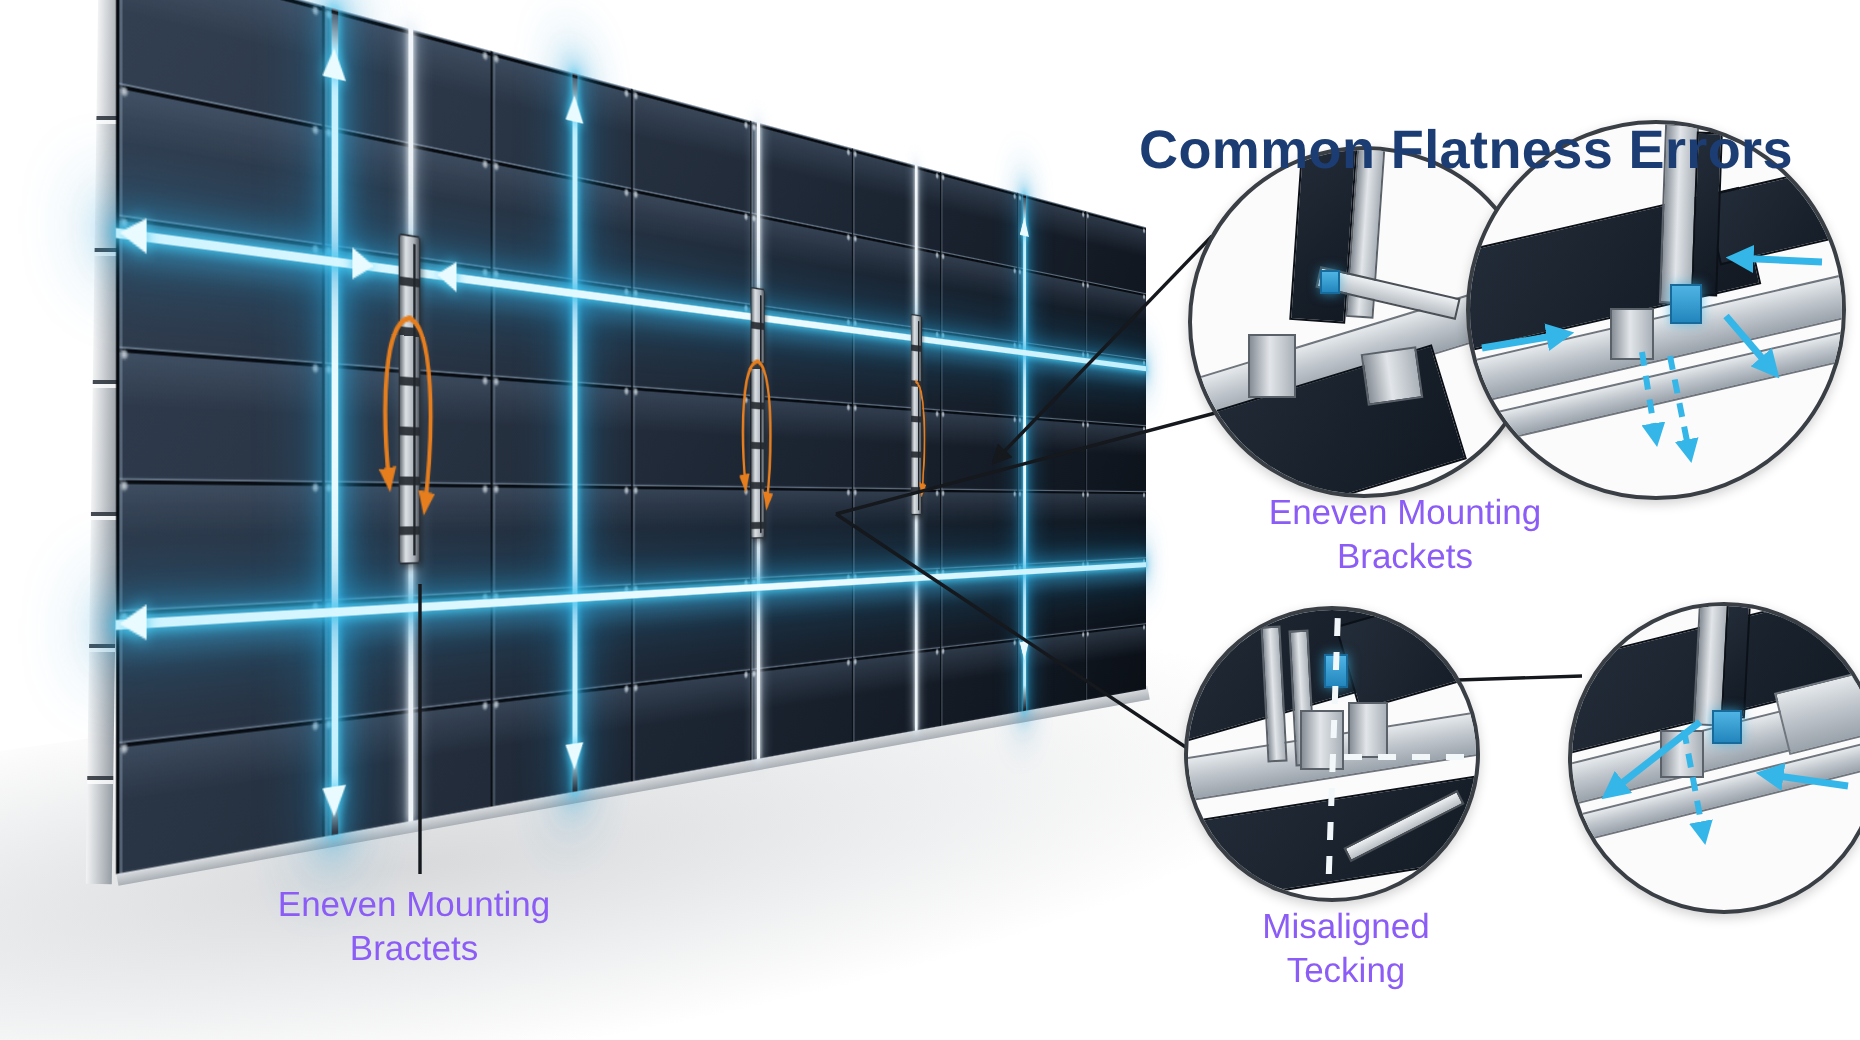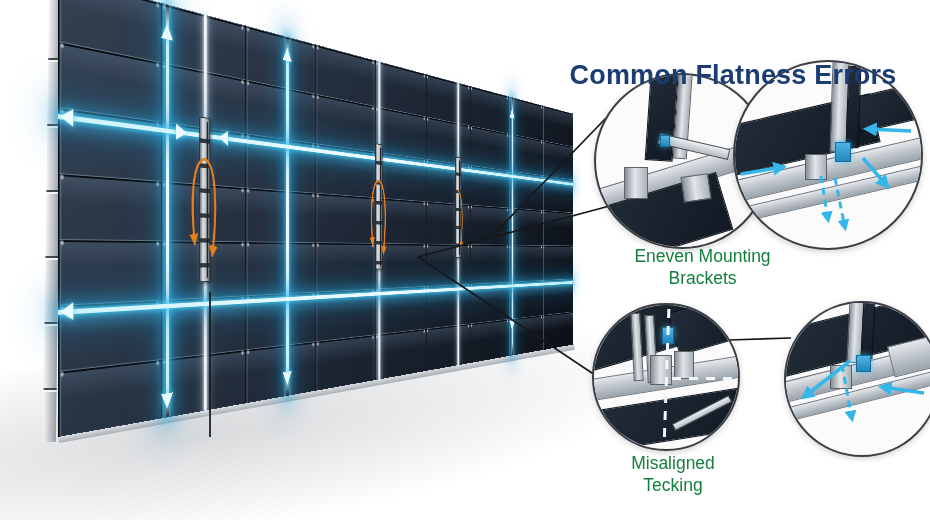--- a/index.html
+++ b/index.html
@@ -94,21 +94,21 @@
   .dashv{background:repeating-linear-gradient(180deg,#f2f7fa 0 9px, rgba(0,0,0,0) 9px 17px);}
   .dashh{background:repeating-linear-gradient(90deg,#f2f7fa 0 9px, rgba(0,0,0,0) 9px 17px);}
   .rod{background:linear-gradient(180deg,#eef1f3,#b7bdc3);border:1px solid #4a5056;}
   .carrows{position:absolute;left:0;top:0;overflow:visible;}
   
   .main-title{
     position:absolute;left:540px;top:13px;width:386px;text-align:center;
     font-size:27px;font-weight:700;color:#1c3d74;letter-spacing:.2px;margin-top:47px;
   }
   .lbl{
-    position:absolute;text-align:center;font-size:17.5px;line-height:1.26;color:#15803d;
+    position:absolute;text-align:center;font-size:17.5px;line-height:1.26;color:#8b5cf6;
   }
   .lbl.top-pair{left:610px;top:245px;width:185px;}
   .lbl.wall-lbl{left:107px;top:441px;width:200px;}
   .lbl.tecking{left:617px;top:452px;width:112px;}
   .lbl.locking{left:799px;top:448px;width:112px;}
 </style>
 </head>
 <body>
 
 <div class="stage">
@@ -237,15 +237,16 @@
     <div class="shape post" style="left:44px;top:62px;width:20px;height:22px"></div>
     <svg class="carrows" width="152" height="152" viewBox="0 0 152 152">
       <path d="M64,58 L18,94" stroke="#35b6e8" stroke-width="3.5" fill="none" marker-end="url(#cyarrow)"></path>
       <path d="M56,62 L66,116" stroke="#35b6e8" stroke-width="3" stroke-dasharray="7 5" fill="none" marker-end="url(#cyarrow)"></path>
       <path d="M138,90 L96,84" stroke="#35b6e8" stroke-width="3.5" fill="none" marker-end="url(#cyarrow)"></path>
     </svg>
   </div>
 
   <div class="main-title">Common Flatness Errors</div>
   <div class="lbl top-pair">Eneven Mounting Brackets</div>
+  <div class="lbl wall-lbl">Eneven Mounting Bractets</div>
   <div class="lbl tecking">Misaligned Tecking</div>
 
 </div>
 
 </body></html>

